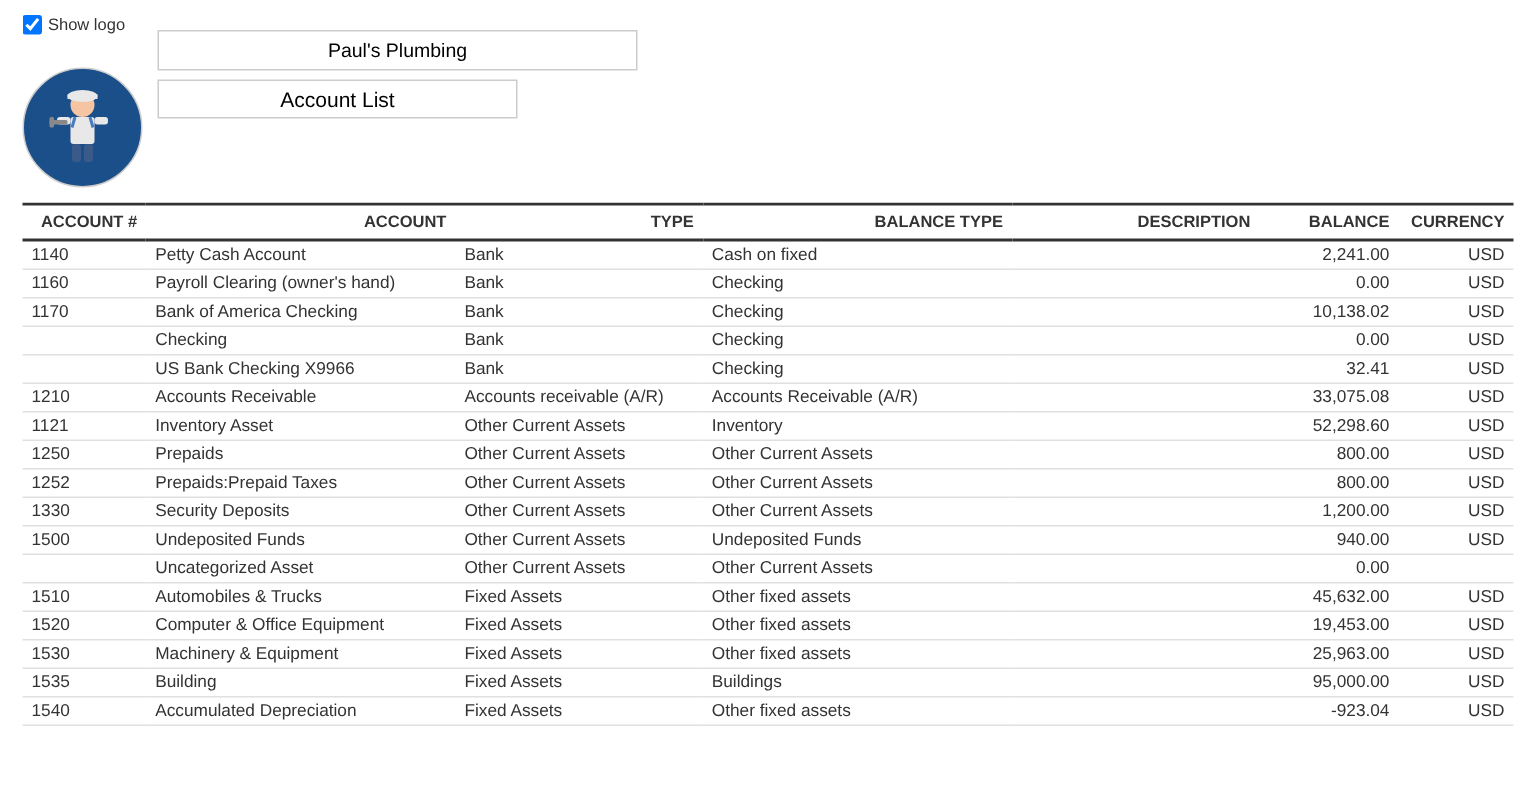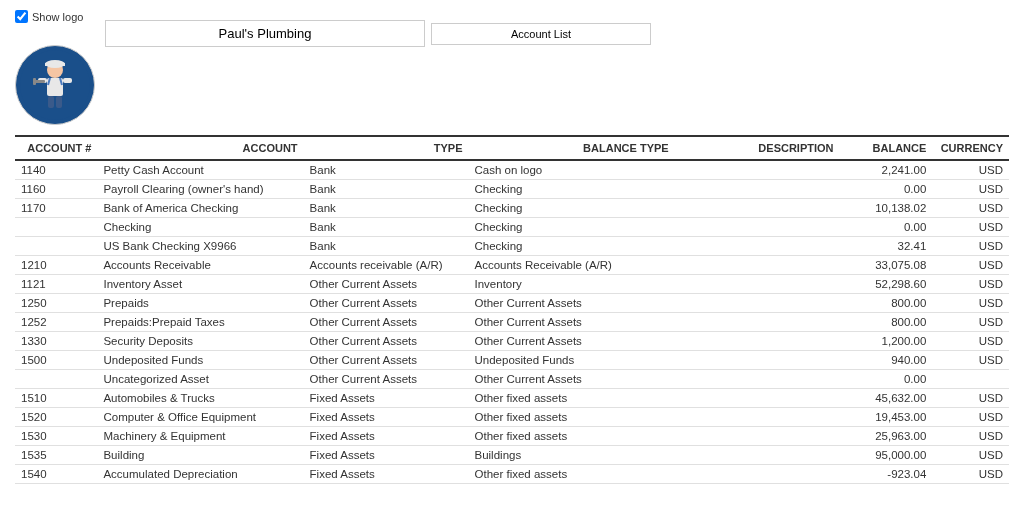--- a/index.html
+++ b/index.html
@@ -39,39 +39,39 @@
     }
 
     .logo-figure {
       width: 70px;
       height: 70px;
     }
 
     .header-center {
       flex: 1;
       display: flex;
-      flex-direction: row;
-      align-items: center;
+      flex-direction: column;
+      align-items: flex-start;
       padding-top: 10px;
       gap: 6px;
     }
 
     .company-input {
       width: 320px;
       padding: 5px 8px;
       border: 1px solid #ccc;
       font-size: 13px;
       text-align: center;
     }
 
     .report-title-input {
-      width: 220px;
+      width: 240px;
       padding: 4px 8px;
       border: 1px solid #ccc;
-      font-size: 11px;
+      font-size: 14px;
       text-align: center;
     }
 
     .table-wrapper {
       padding: 0 15px;
       overflow-x: auto;
     }
 
     table {
       width: 100%;
@@ -170,21 +170,21 @@
         <th class="col-desc">DESCRIPTION</th>
         <th class="col-balance right">BALANCE</th>
         <th class="col-currency right">CURRENCY</th>
       </tr>
     </thead>
     <tbody id="table-body">
     <tr>
           <td class="col-account-num">1140</td>
           <td class="col-account">Petty Cash Account</td>
           <td class="col-type">Bank</td>
-          <td class="col-detail">Cash on logo</td>
+          <td class="col-detail">Cash on fixed</td>
           <td class="col-desc"></td>
           <td class="col-balance right">2,241.00</td>
           <td class="col-currency right">USD</td>
         </tr>
         <tr>
           <td class="col-account-num">1160</td>
           <td class="col-account">Payroll Clearing (owner's hand)</td>
           <td class="col-type">Bank</td>
           <td class="col-detail">Checking</td>
           <td class="col-desc"></td>

